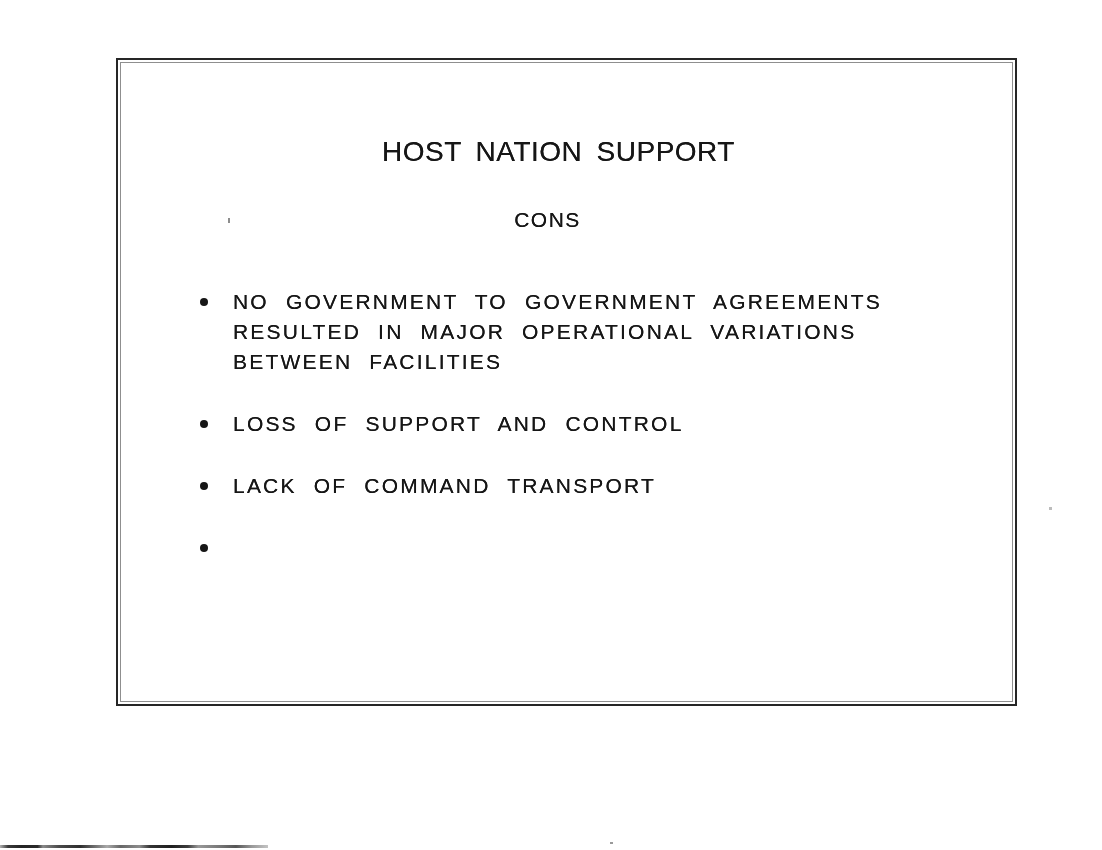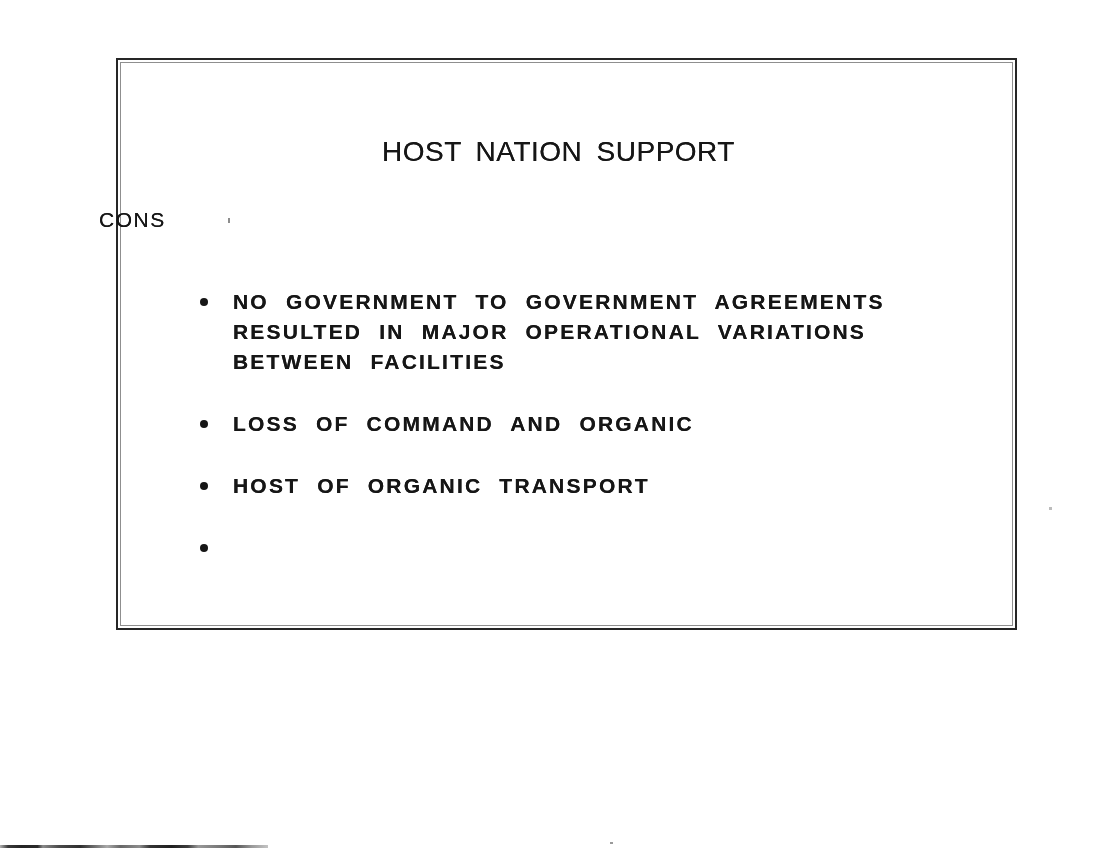--- a/index.html
+++ b/index.html
@@ -13,21 +13,21 @@
     position:relative;
     width:1102px;height:850px;
     background:var(--paper);
     overflow:hidden;
     font-family:"Liberation Sans","DejaVu Sans",sans-serif;
     color:var(--ink);
   }
   
   .frame{
     position:absolute;left:116px;top:58px;
-    width:901px;height:572px;
+    width:901px;height:648px;
     box-sizing:border-box;
     border:2px solid var(--frame-dark);
   }
   .frame-inner{
     position:absolute;inset:2px;
     border:1px solid var(--frame-gray);
     pointer-events:none;
   }
   .title{
     position:absolute;left:0;right:0;top:78px;
@@ -35,21 +35,21 @@
     text-align:center;
     font-size:28px;font-weight:400;
     letter-spacing:0.5px;word-spacing:6px;
     line-height:1;
     transform:translateX(-8px);
     text-shadow:0 0 0.6px rgba(0,0,0,0.85);
   }
   .subtitle{
     position:absolute;left:0;right:0;top:149px;
     margin:0;
-    text-align:left;
+    text-align:center;
     font-size:21px;font-weight:400;
     letter-spacing:1.5px;
     line-height:1;
     transform:translateX(-19px);
     text-shadow:0 0 0.6px rgba(0,0,0,0.85);
   }
   .bullets{
     position:absolute;left:82px;top:227px;
     width:743px;
     margin:0;padding:0;
@@ -57,21 +57,20 @@
   }
   .bullet-item{
     position:relative;
     padding-left:33px;
     margin:0 0 32px 0;
     font-size:21px;
     line-height:30px;
     letter-spacing:2.2px;
     word-spacing:9px;
     text-shadow:0 0 0.6px rgba(0,0,0,0.85);
-    font-weight:bold;
   }
   .dot{
     position:absolute;left:0;top:11px;
     width:8px;height:8px;border-radius:50%;
     background:var(--ink);
   }
   
   .scan-line{
     position:absolute;left:0;top:845px;
     width:268px;height:3px;
@@ -98,25 +97,25 @@
 
     <h2 class="subtitle">CONS</h2>
 
     <ul class="bullets">
       <li class="bullet-item">
         <span class="dot"></span>
         <span>NO GOVERNMENT TO GOVERNMENT AGREEMENTS RESULTED IN MAJOR OPERATIONAL VARIATIONS BETWEEN FACILITIES</span>
       </li>
       <li class="bullet-item">
         <span class="dot"></span>
-        <span>LOSS OF COMMAND AND ORGANIC</span>
+        <span>LOSS OF SUPPORT AND CONTROL</span>
       </li>
       <li class="bullet-item">
         <span class="dot"></span>
-        <span>HOST OF ORGANIC TRANSPORT</span>
+        <span>LACK OF COMMAND TRANSPORT</span>
       </li>
       <li class="bullet-item">
         <span class="dot"></span>
       </li>
     </ul>
   </div>
 
   <div class="scan-line"></div>
   <span class="speck speck-cons"></span>
   <span class="speck speck-right"></span>

